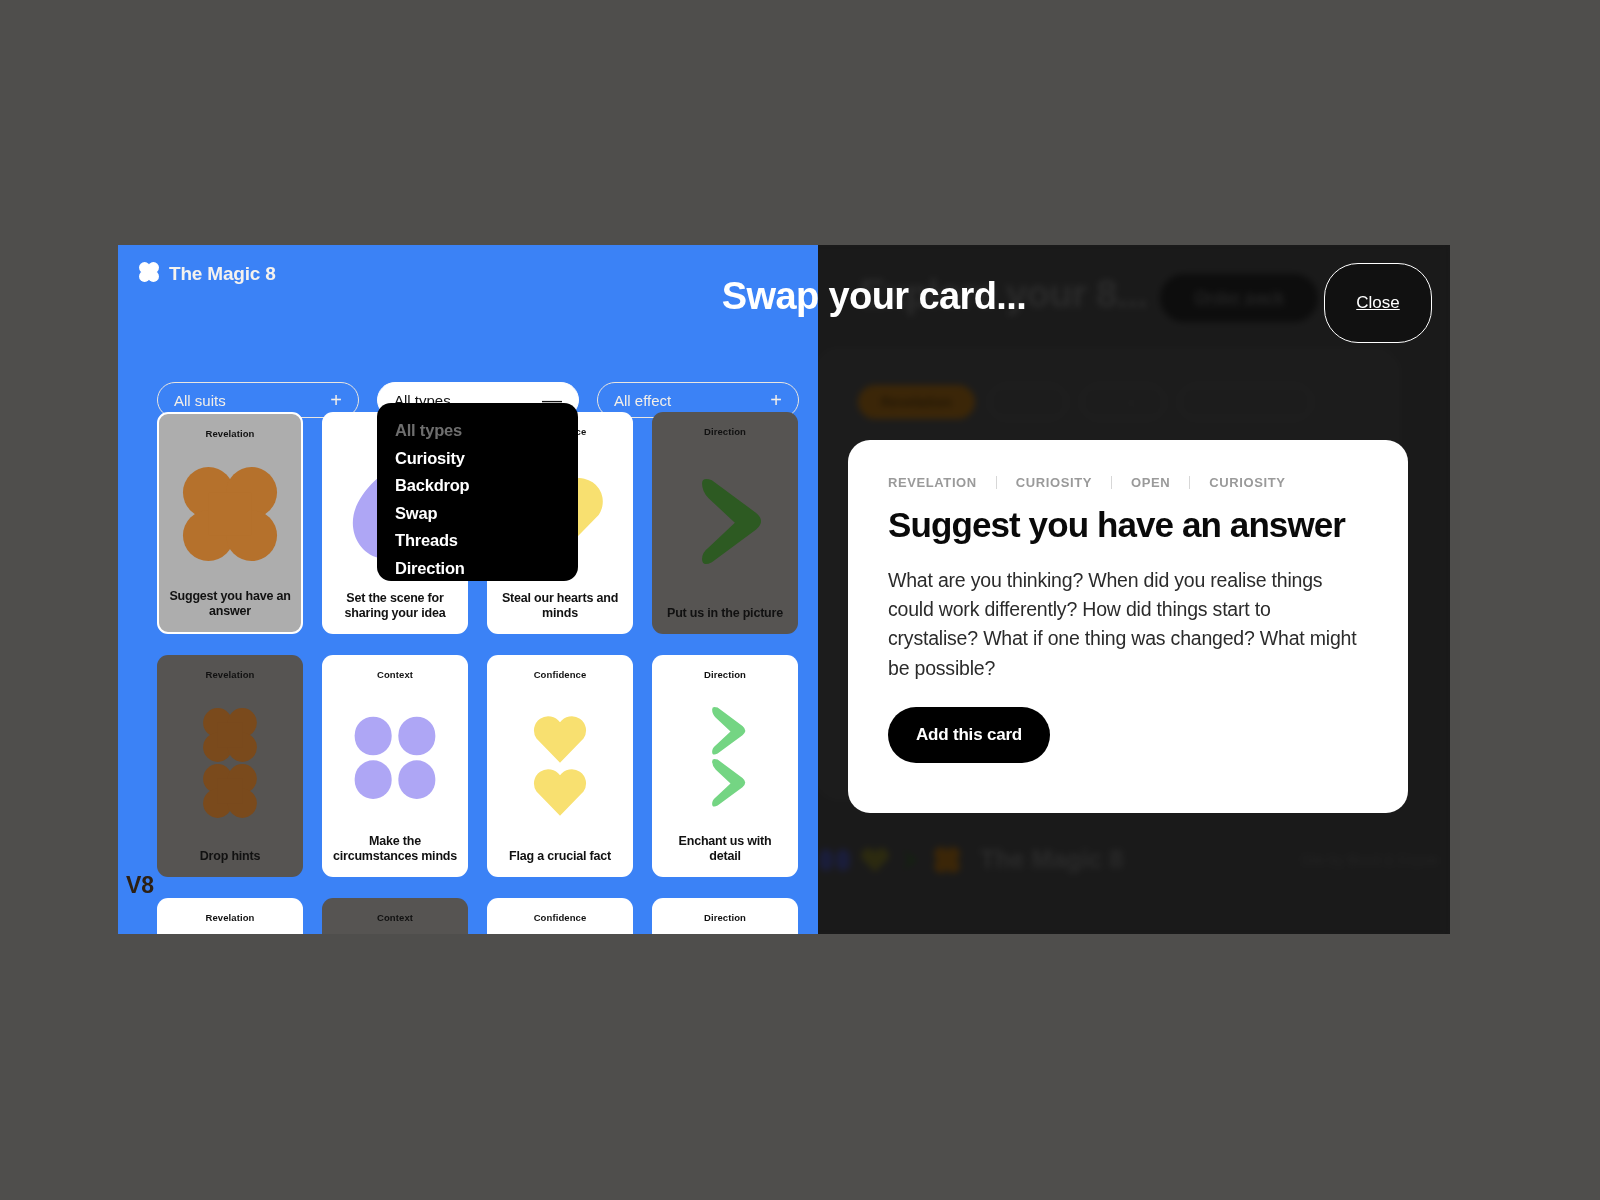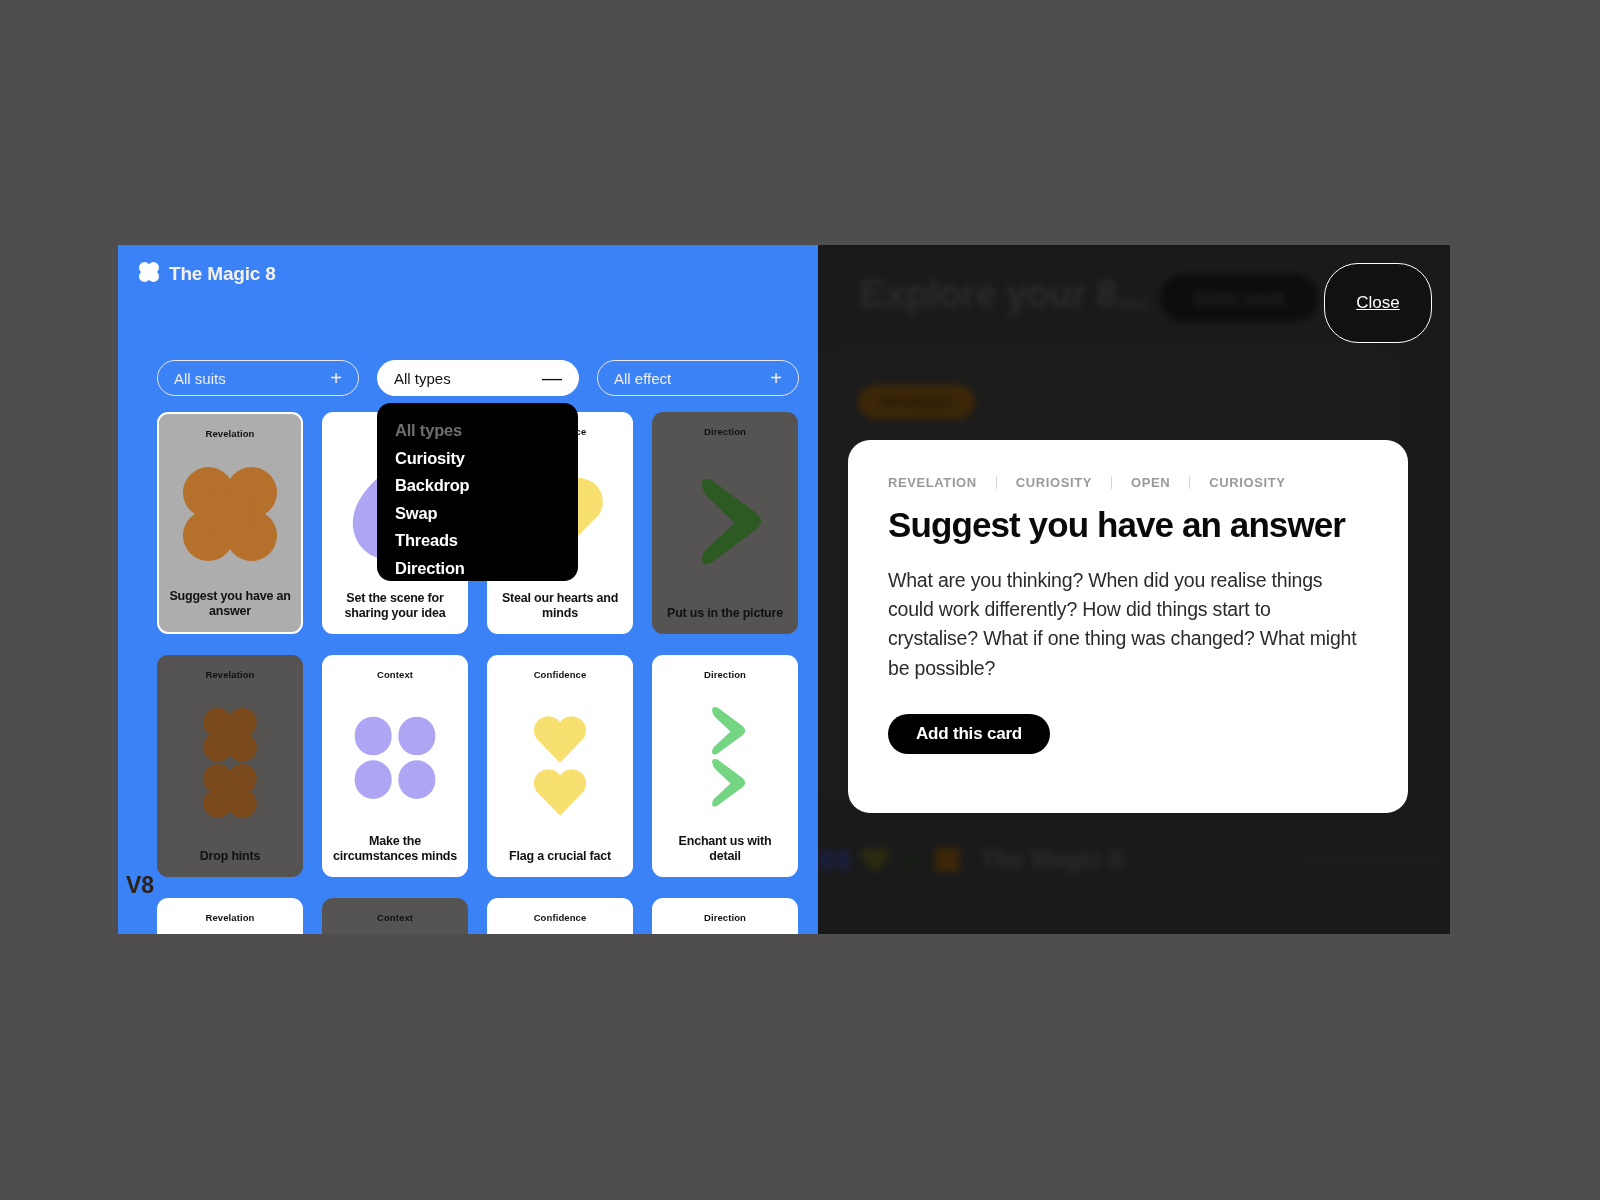--- a/index.html
+++ b/index.html
@@ -110,20 +110,21 @@
     border-radius: 20px;
     border: 1px solid #e9e5e0;
     background: transparent;
     color: #f3efe9;
     display: flex; align-items: center;
     padding: 0 16px;
     font-size: 15px; font-weight: 400;
     justify-content: space-between;
     font-family: "Liberation Sans", sans-serif;
     cursor: pointer;
+    margin-top: 22px;
   }
   .filter-btn.open {
     background: #ffffff; color: #111; border-color: #ffffff;
   }
   .filter-sign { font-size: 20px; line-height: 1; font-weight: 400; }
 
   
   .dropdown {
     position: absolute;
     left: 259px; top: 158px;
@@ -207,22 +208,22 @@
     letter-spacing: -0.9px; line-height: 1.05;
     white-space: nowrap;
   }
   .detail-body {
     margin-top: 22px;
     font-size: 19.5px; color: #2b2b2b; line-height: 1.5;
     letter-spacing: -0.2px;
     max-width: 470px;
   }
   .add-btn {
-    margin-top: 31px;
-    height: 40px; padding: 0 28px;
+    margin-top: 24px;
+    height: 56px; padding: 0 28px;
     border-radius: 30px; border: none;
     background: #000000; color: #ffffff;
     font-size: 17px; font-weight: 700;
     font-family: "Liberation Sans", sans-serif;
     letter-spacing: -0.2px;
     cursor: pointer;
   }
 
   
   .close-btn {
@@ -444,20 +445,21 @@
         <div class="mcard">
           <div class="suitname">Direction</div>
           <div class="glyph"></div>
           <div class="cardtitle"></div>
         </div>
       </div>
 
     <div class="watermark">V8</div>
   </div>
 
+  <div class="overlay-title">Swap your card...</div>
 
   <div class="dropdown" id="dropdown">
       <div class="dd-item muted">All types</div>
       <div class="dd-item">Curiosity</div>
       <div class="dd-item">Backdrop</div>
       <div class="dd-item">Swap</div>
       <div class="dd-item">Threads</div>
       <div class="dd-item">Direction</div>
     </div>
 

